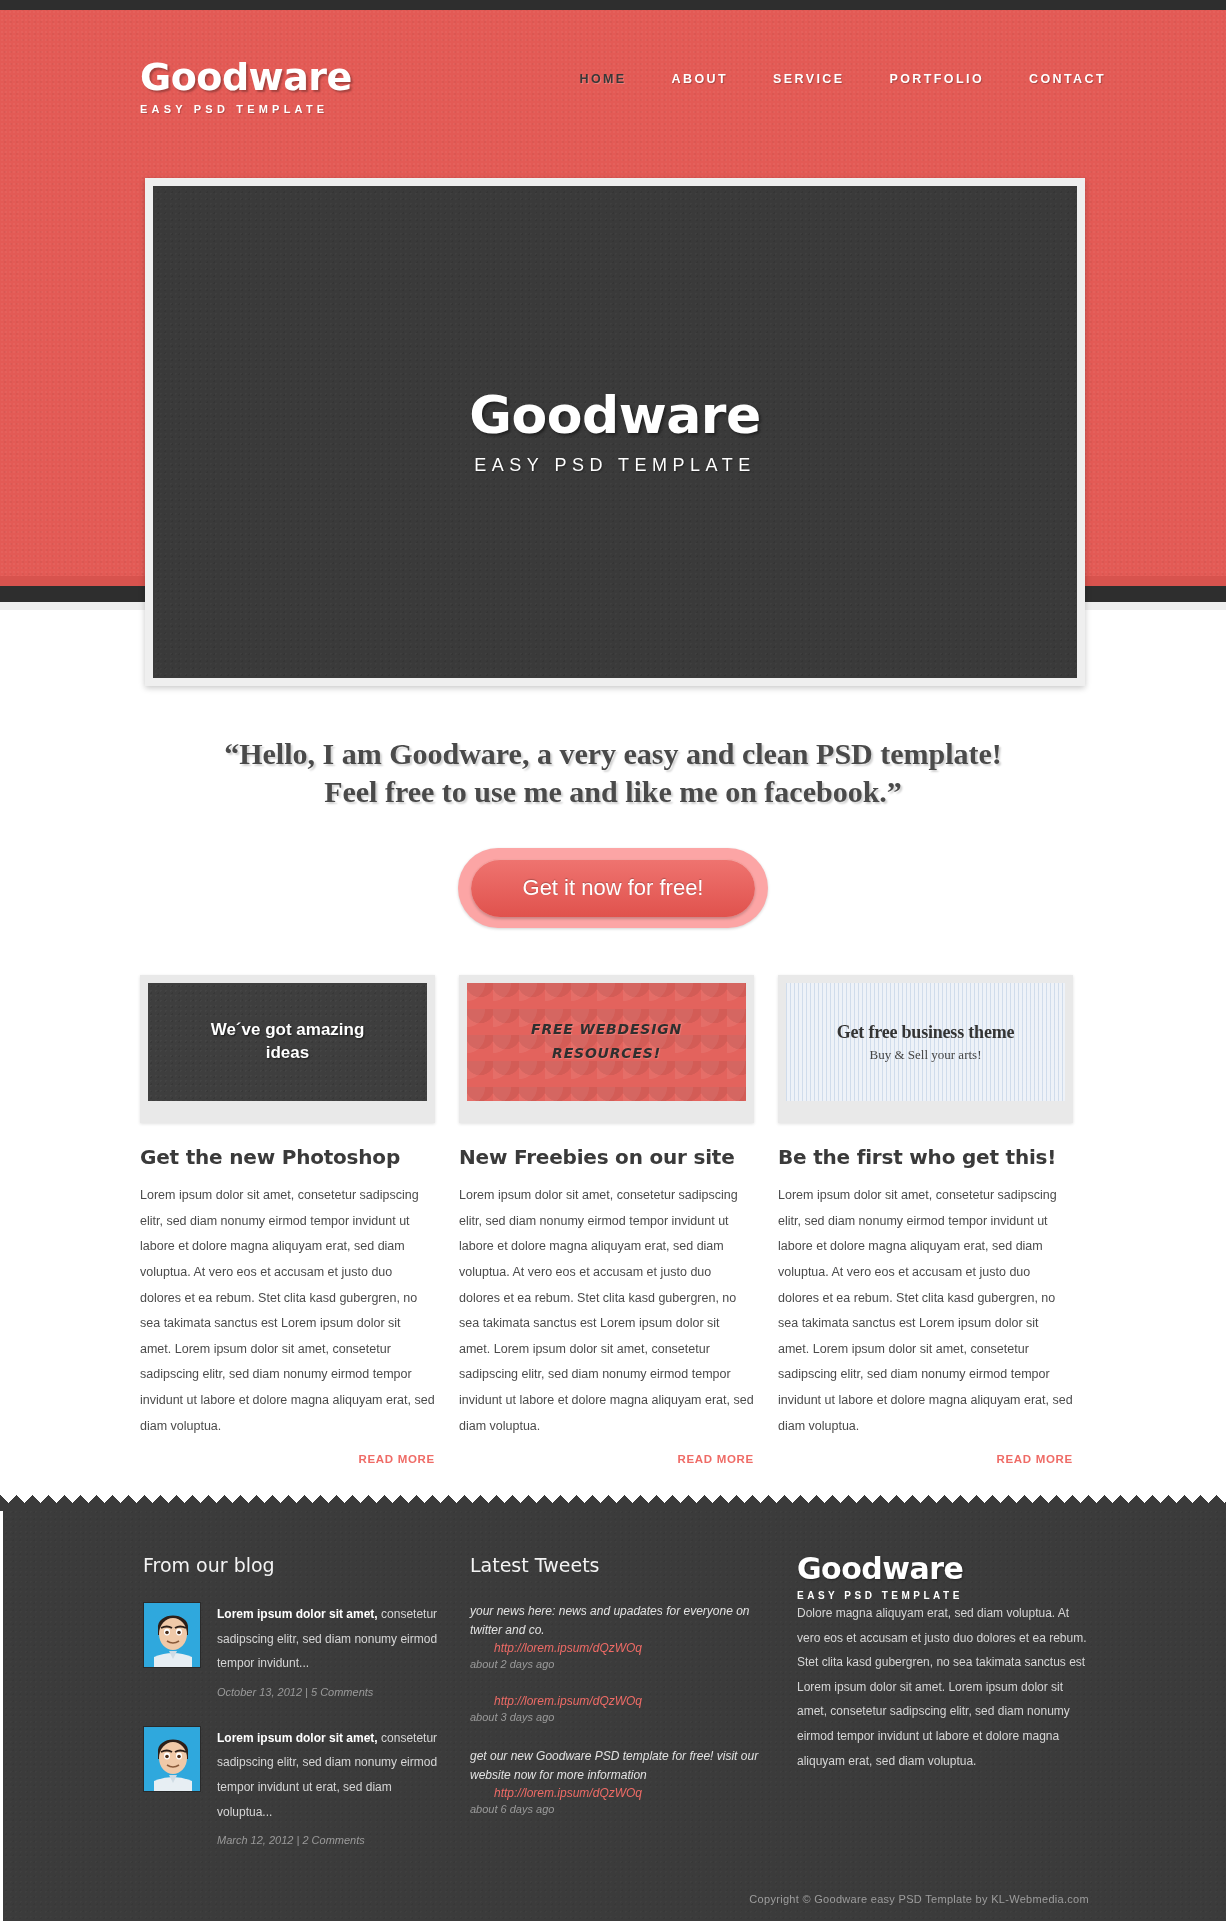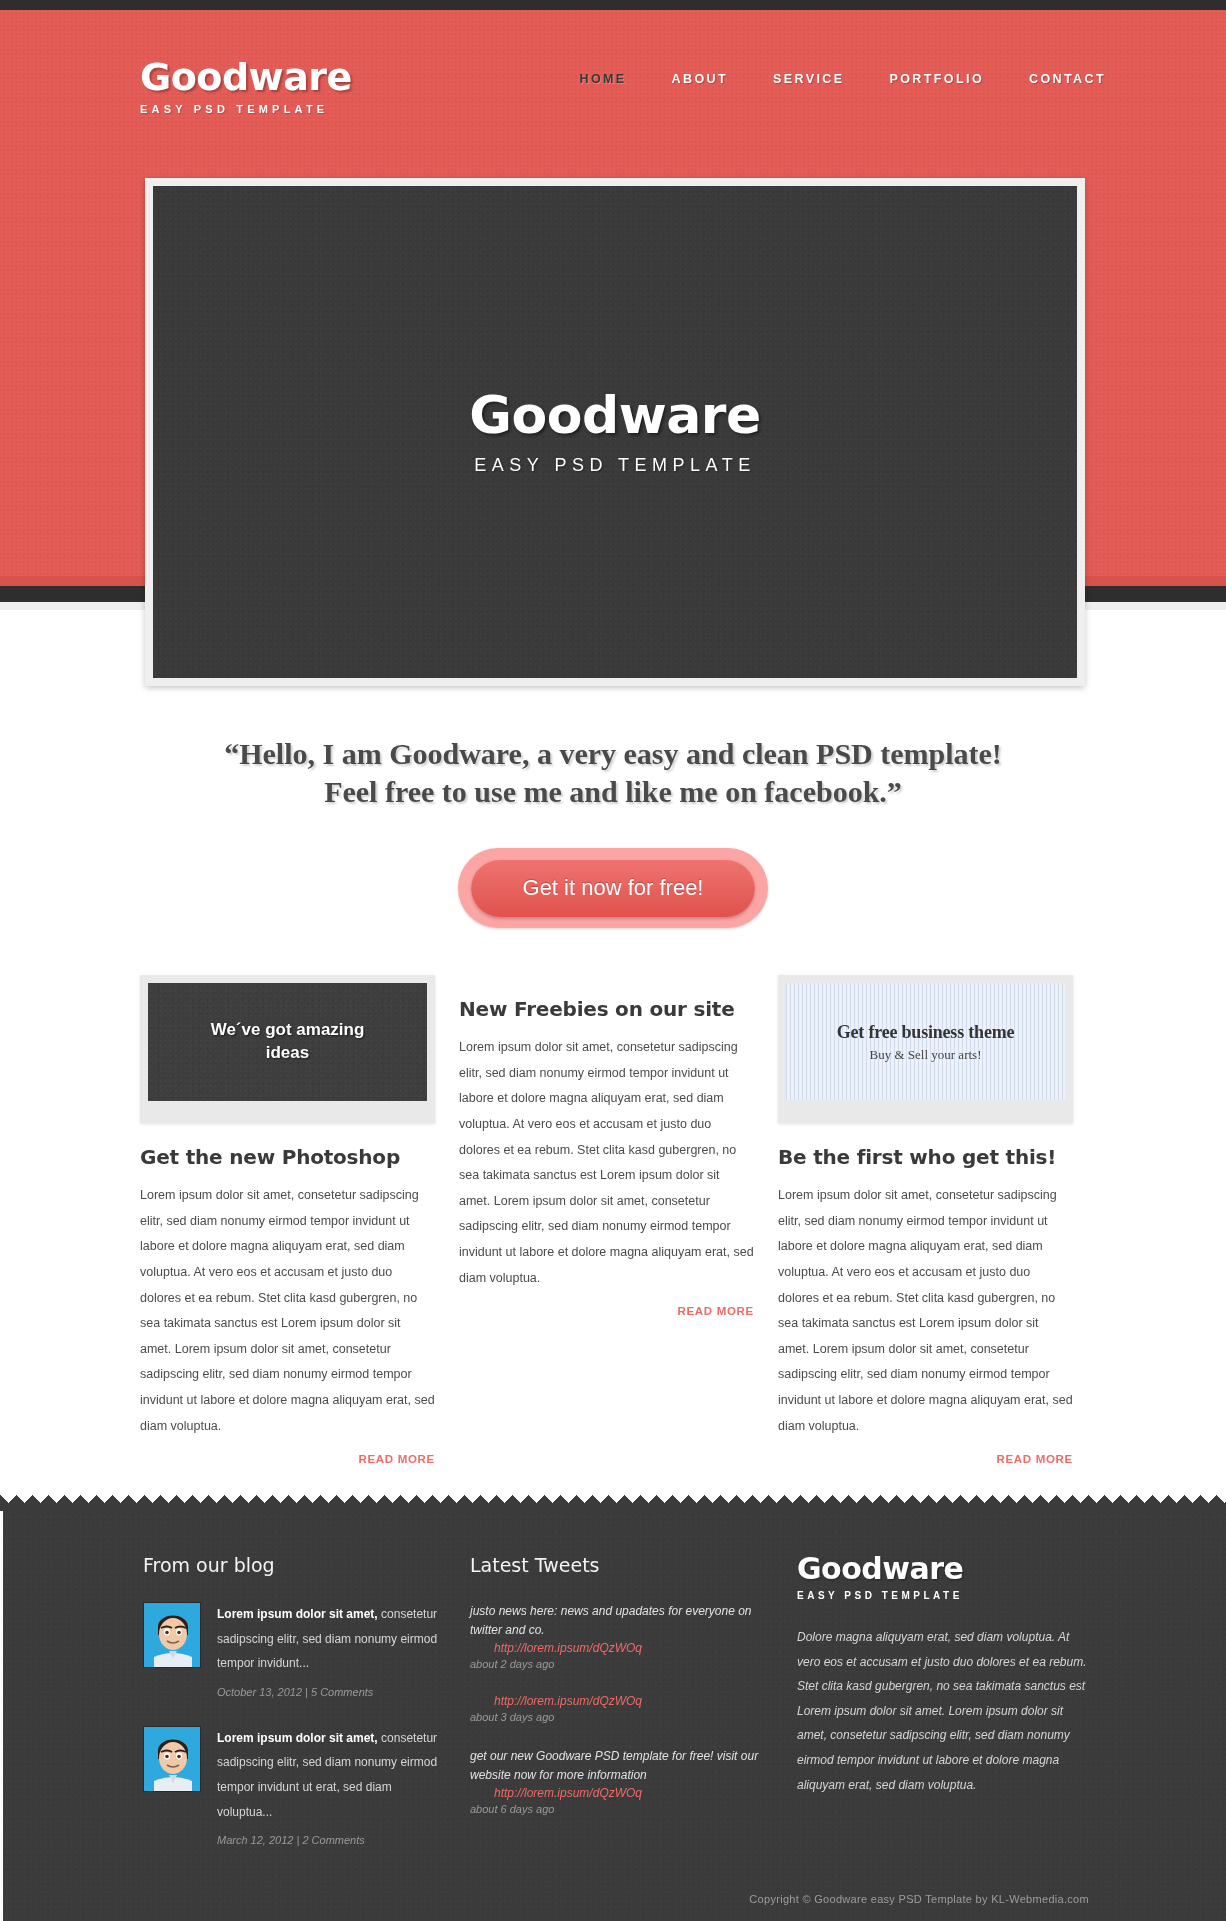--- a/index.html
+++ b/index.html
@@ -251,21 +251,21 @@
   .flogo-main{
     color:#ffffff; font-size:30px; font-weight:bold; letter-spacing:-.5px;
     line-height:1; font-family:"DejaVu Sans", sans-serif;
     text-shadow:1px 1px 2px rgba(0,0,0,.4);
   }
   .flogo-sub{
     color:#ffffff; font-size:10px; letter-spacing:3.5px; margin-top:6px;
     font-weight:bold;
   }
   .fabout{
-    font-size:12px; color:#d6d6d6; line-height:2.05; margin-top:24px;font-style:italic;
+    font-size:12px; color:#d6d6d6; line-height:2.05; 
   }
 
   .copyright{
     position:absolute; left:0; bottom:16px; width:1226px;
     text-align:right; padding-right:140px;
     font-size:11px; color:#9d9d9d; letter-spacing:.3px;
   }
 </style>
 </head>
 <body>
@@ -317,20 +317,28 @@
           <span>ideas</span>
         </div>
       </div>
     </div>
     <h3>Get the new Photoshop</h3>
     <p>Lorem ipsum dolor sit amet, consetetur sadipscing elitr, sed diam nonumy eirmod tempor invidunt ut labore et dolore magna aliquyam erat, sed diam voluptua. At vero eos et accusam et justo duo dolores et ea rebum. Stet clita kasd gubergren, no sea takimata sanctus est Lorem ipsum dolor sit amet. Lorem ipsum dolor sit amet, consetetur sadipscing elitr, sed diam nonumy eirmod tempor invidunt ut labore et dolore magna aliquyam erat, sed diam voluptua.</p>
     <a class="read-more">READ MORE</a>
   </div>
 
   <div class="col">
+    <div class="thumb-frame">
+      <div class="thumb thumb-red">
+        <div class="t1">
+          <span>FREE WEBDESIGN</span><br>
+          <span>RESOURCES!</span>
+        </div>
+      </div>
+    </div>
     <h3>New Freebies on our site</h3>
     <p>Lorem ipsum dolor sit amet, consetetur sadipscing elitr, sed diam nonumy eirmod tempor invidunt ut labore et dolore magna aliquyam erat, sed diam voluptua. At vero eos et accusam et justo duo dolores et ea rebum. Stet clita kasd gubergren, no sea takimata sanctus est Lorem ipsum dolor sit amet. Lorem ipsum dolor sit amet, consetetur sadipscing elitr, sed diam nonumy eirmod tempor invidunt ut labore et dolore magna aliquyam erat, sed diam voluptua.</p>
     <a class="read-more">READ MORE</a>
   </div>
 
   <div class="col">
     <div class="thumb-frame">
       <div class="thumb thumb-blue">
         <div class="t1">Get free business theme</div>
         <div class="t2">Buy &amp; Sell your arts!</div>
@@ -399,21 +407,21 @@
           </div>
           <div class="blog-meta">March 12, 2012 | 2 Comments</div>
         </div>
       </div>
     </div>
 
     <div class="fcol">
       <h4>Latest Tweets</h4>
 
       <div class="tweet">
-        <div class="tweet-body">justo news here: news and upadates for everyone on twitter and co.</div>
+        <div class="tweet-body">your news here: news and upadates for everyone on twitter and co.</div>
         <a class="tweet-link">http://lorem.ipsum/dQzWOq</a>
         <div class="tweet-time">about 2 days ago</div>
       </div>
 
       <div class="tweet">
         <a class="tweet-link">http://lorem.ipsum/dQzWOq</a>
         <div class="tweet-time">about 3 days ago</div>
       </div>
 
       <div class="tweet">

